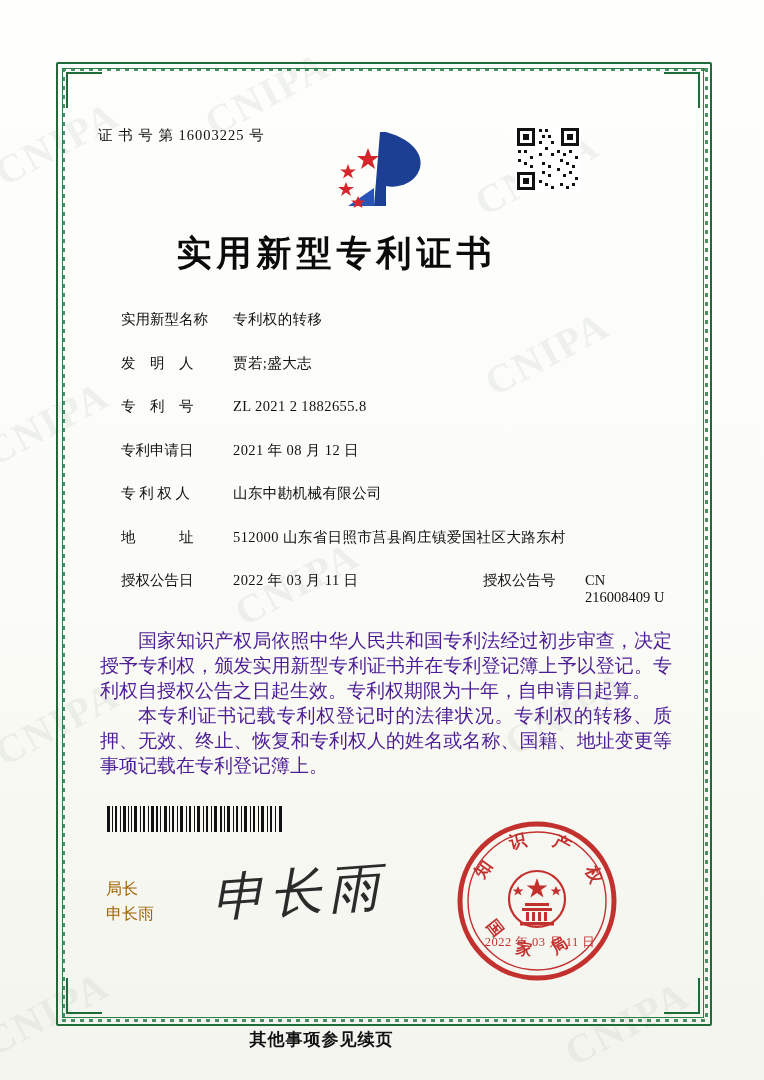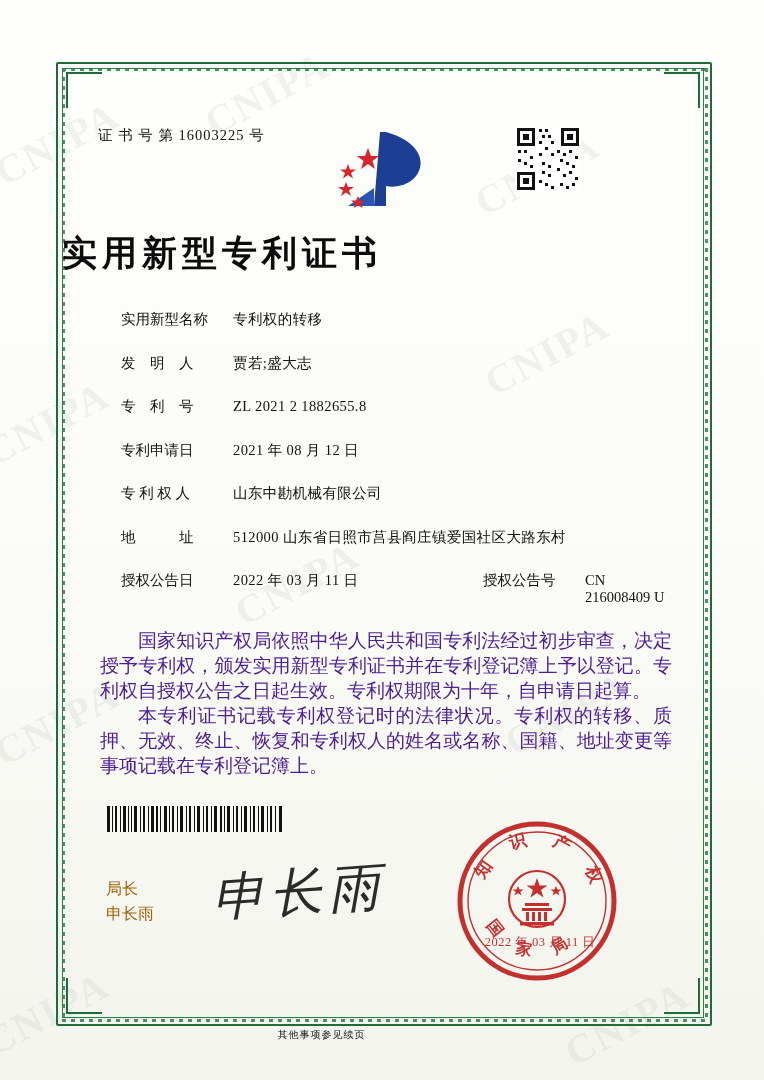--- a/index.html
+++ b/index.html
@@ -119,20 +119,21 @@
     top: 58px;
     width: 66px;
     height: 66px;
   }
 
   .title {
     position: absolute;
     left: 0;
     top: 162px;
     width: 100%;
+    text-align: center;
     font-size: 35px;
     font-weight: bold;
     letter-spacing: 5px;
     color: #0b0b0b;
     font-family: "Liberation Serif", "DejaVu Serif", serif;
   }
 
   .fields {
     position: absolute;
     left: 38px;
@@ -242,23 +243,24 @@
     color: #111;
     letter-spacing: 1px;
   }
 
   .footer-note {
     position: absolute;
     left: 0;
     top: 1028px;
     width: 643px;
     text-align: center;
-    font-size: 10px;
+    font-size: 17px;
     color: #111;
     letter-spacing: 1px;
+    font-weight: bold;
   }
 </style>
 </head>
 <body>
 
 <div class="page">
   <div class="paper-tint"></div>
 
   <div class="watermark-layer">
     <div class="wm" style="left:-10px; top:120px;">CNIPA</div>

